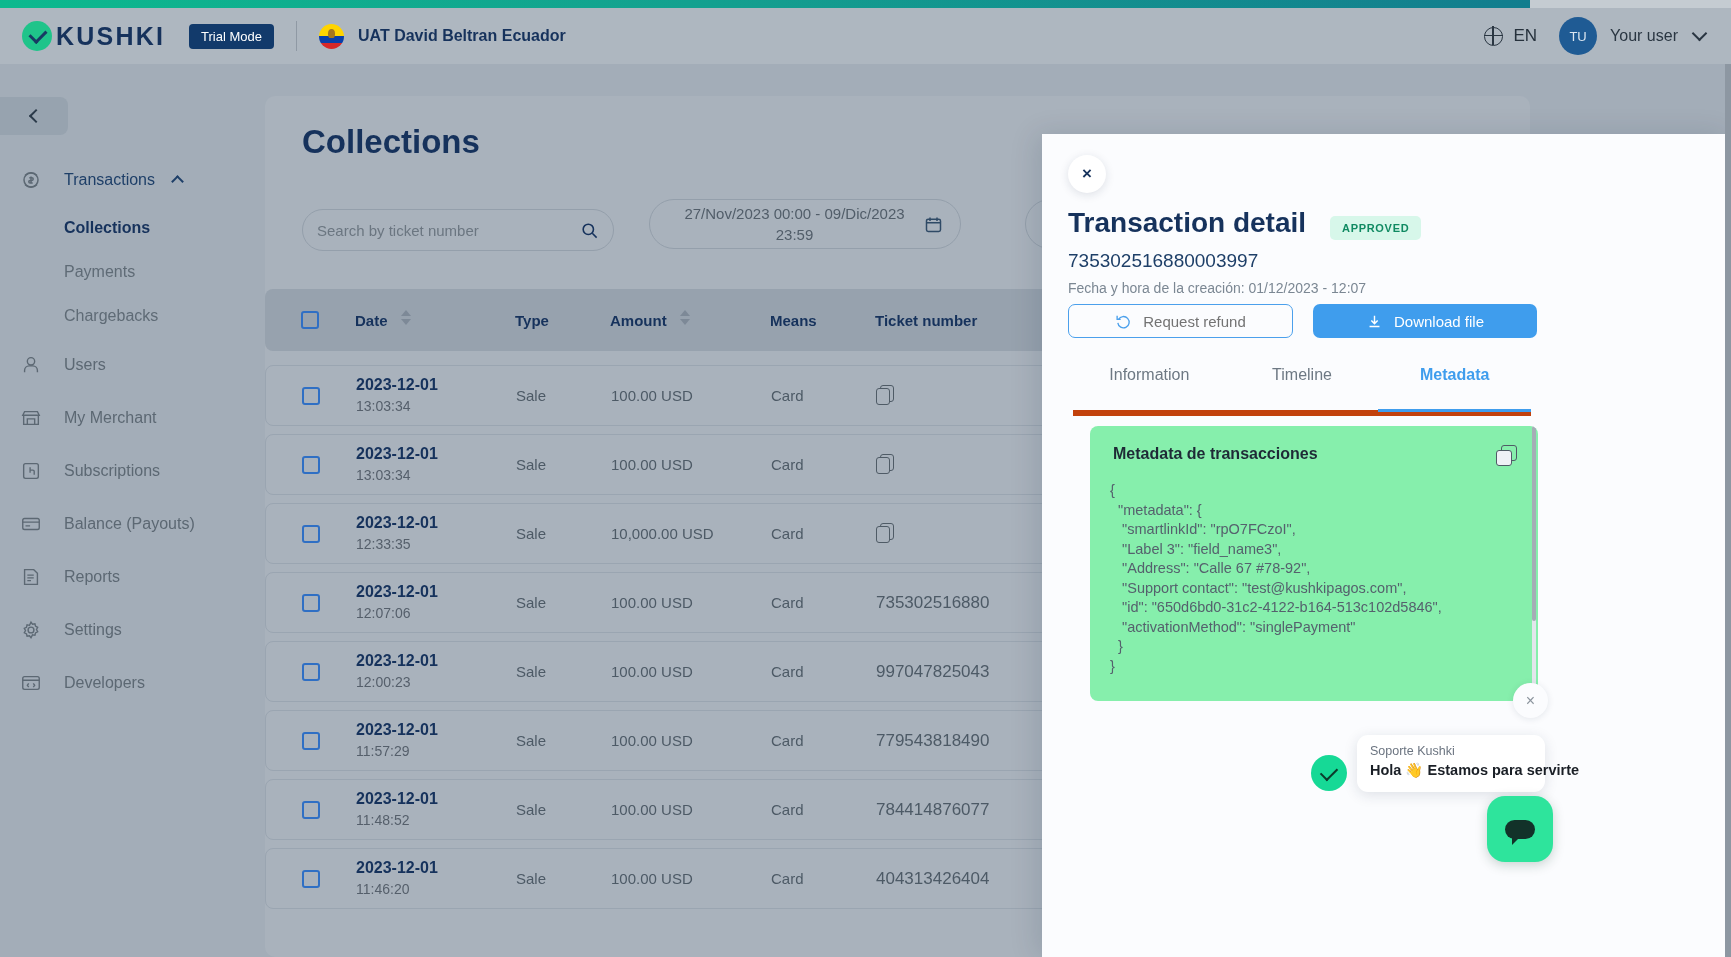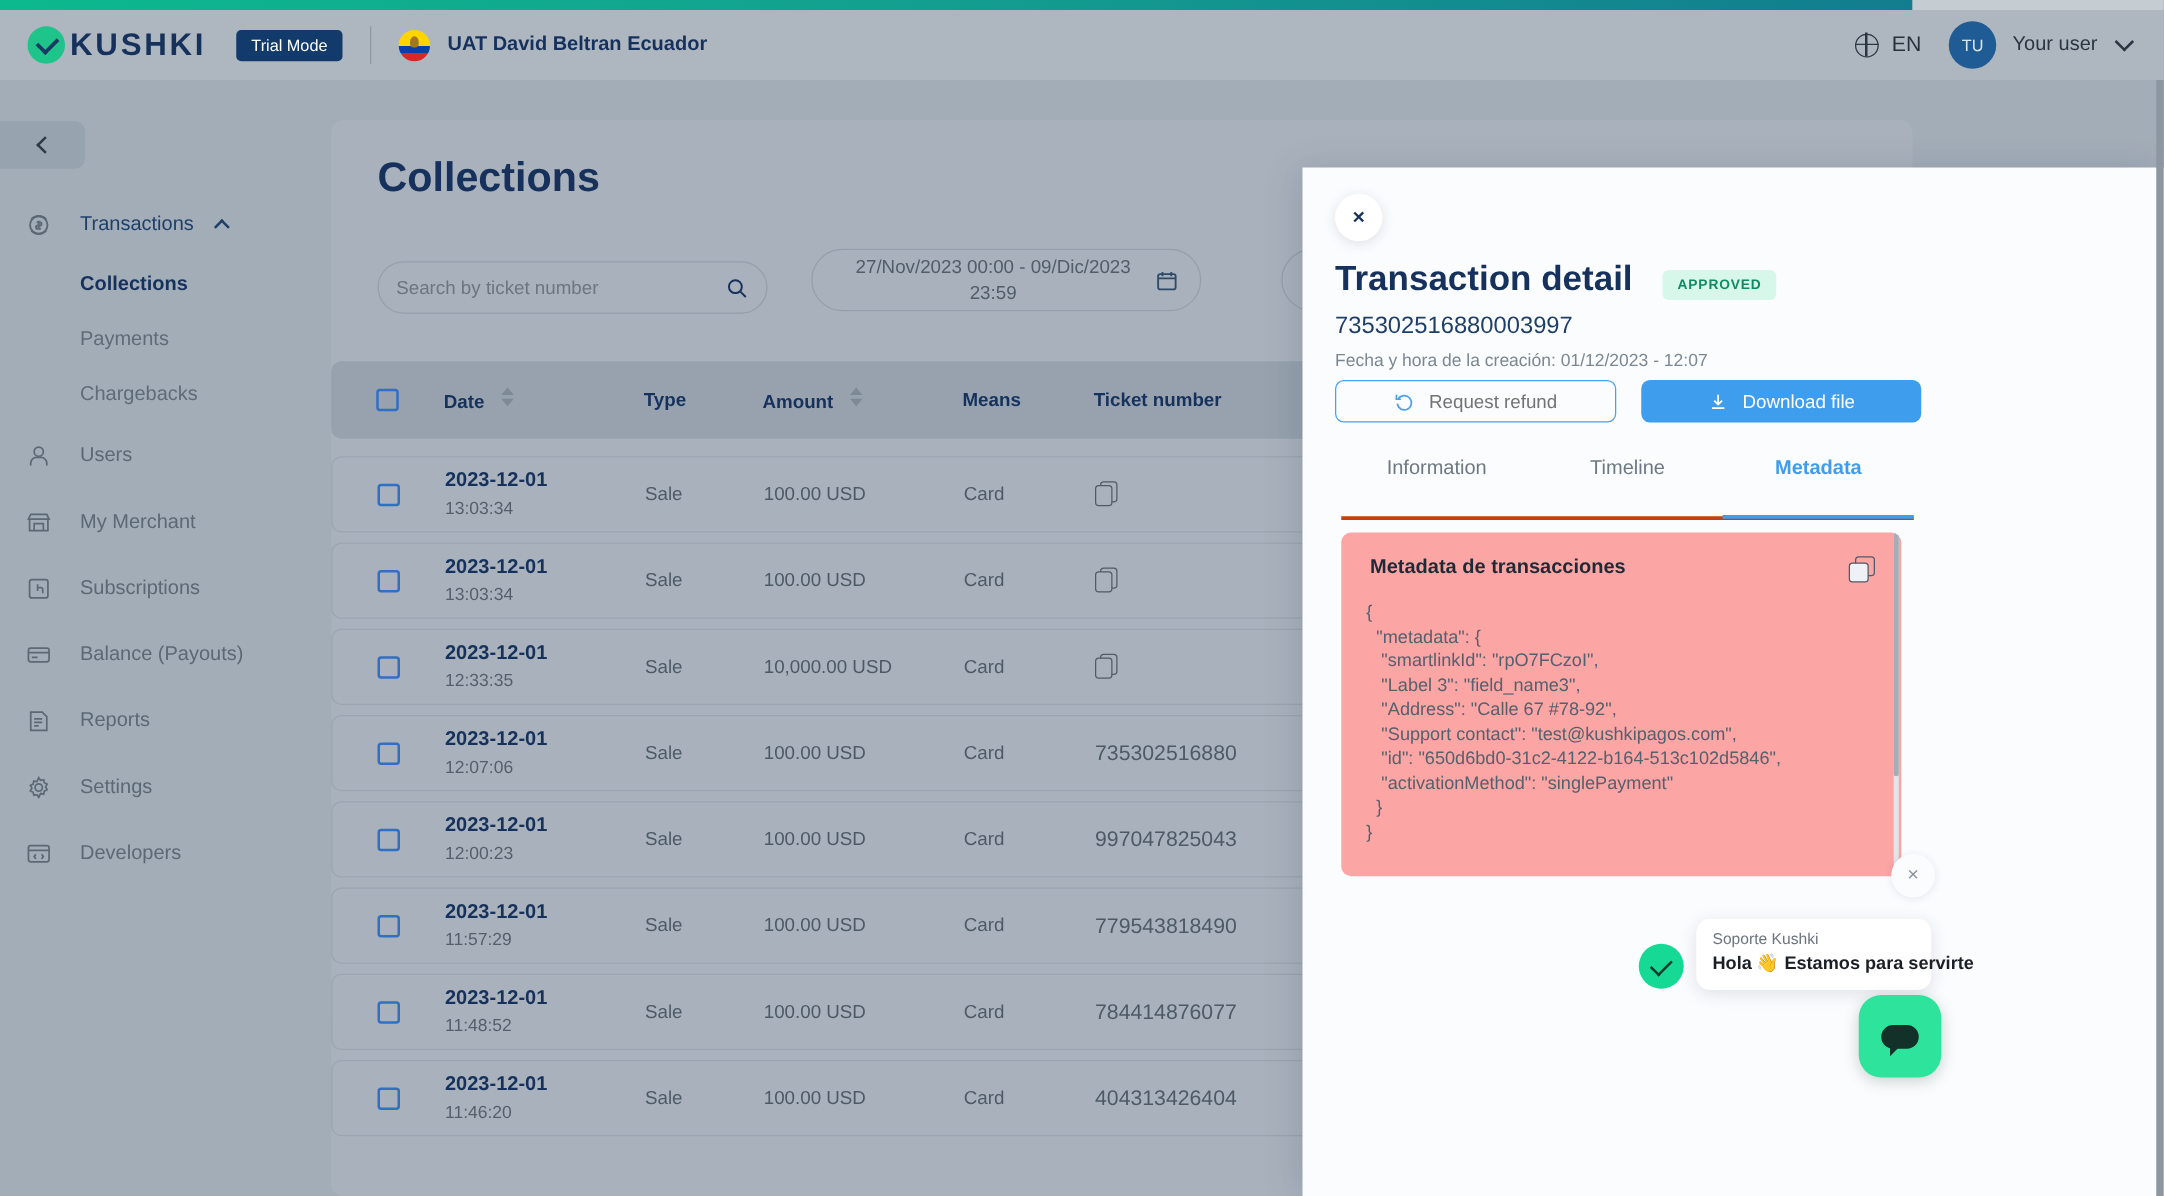--- a/index.html
+++ b/index.html
@@ -201,27 +201,27 @@
     color:#737373; font-size:15px;
     display:flex; align-items:center; justify-content:center; gap:11px;
   }
   .btn-download {
     position:absolute; left:271px; top:170px; width:224px; height:34px;
     border-radius:7px; background:#3f9ded; color:#fff; font-size:15px;
     display:flex; align-items:center; justify-content:center; gap:11px;
   }
   .tabs {
     position:absolute; left:31px; top:232px; width:458px; height:50px;
-    display:flex; border-bottom:3px solid #c2410c;
+    display:flex; border-bottom:6px solid #c2410c;
   }
   .tab { flex:1; text-align:center; font-size:16px; color:#6d7883; padding-bottom:14px; }
   .tab.active { color:#3f9ded; font-weight:600; border-bottom:3px solid #3f9ded; margin-bottom:-2px;}
   .meta-panel {
-    position:absolute; left:31px; top:292px; width:448px; height:275px;
-    background:#fca5a5; border-radius:8px; overflow:hidden;
+    position:absolute; left:48px; top:292px; width:448px; height:275px;
+    background:#86efac; border-radius:8px; overflow:hidden;
   }
   .meta-title {
     position:absolute; left:23px; top:19px; font-size:16px; font-weight:700; color:#1e2a36;
   }
   .meta-copy { position:absolute; right:20px; top:19px; width:22px;height:22px; }
   .meta-copy span{ position:absolute; width:16px;height:16px;border:1.7px solid #4f5b66;border-radius:3px;}
   .meta-copy span.a{ left:5px;top:0;}
   .meta-copy span.b{ left:0;top:5px;background:#eef1f6;}
   .meta-json {
     position:absolute; left:20px; top:55px; font-size:14.5px; color:#55616d;

